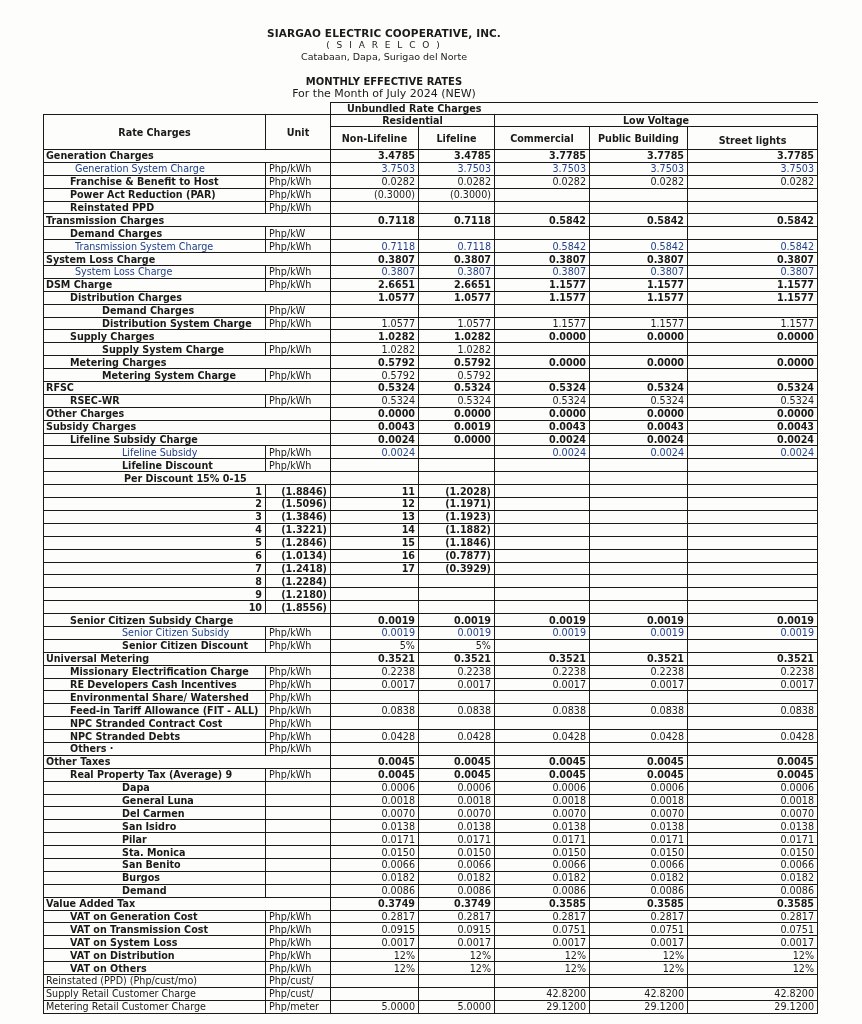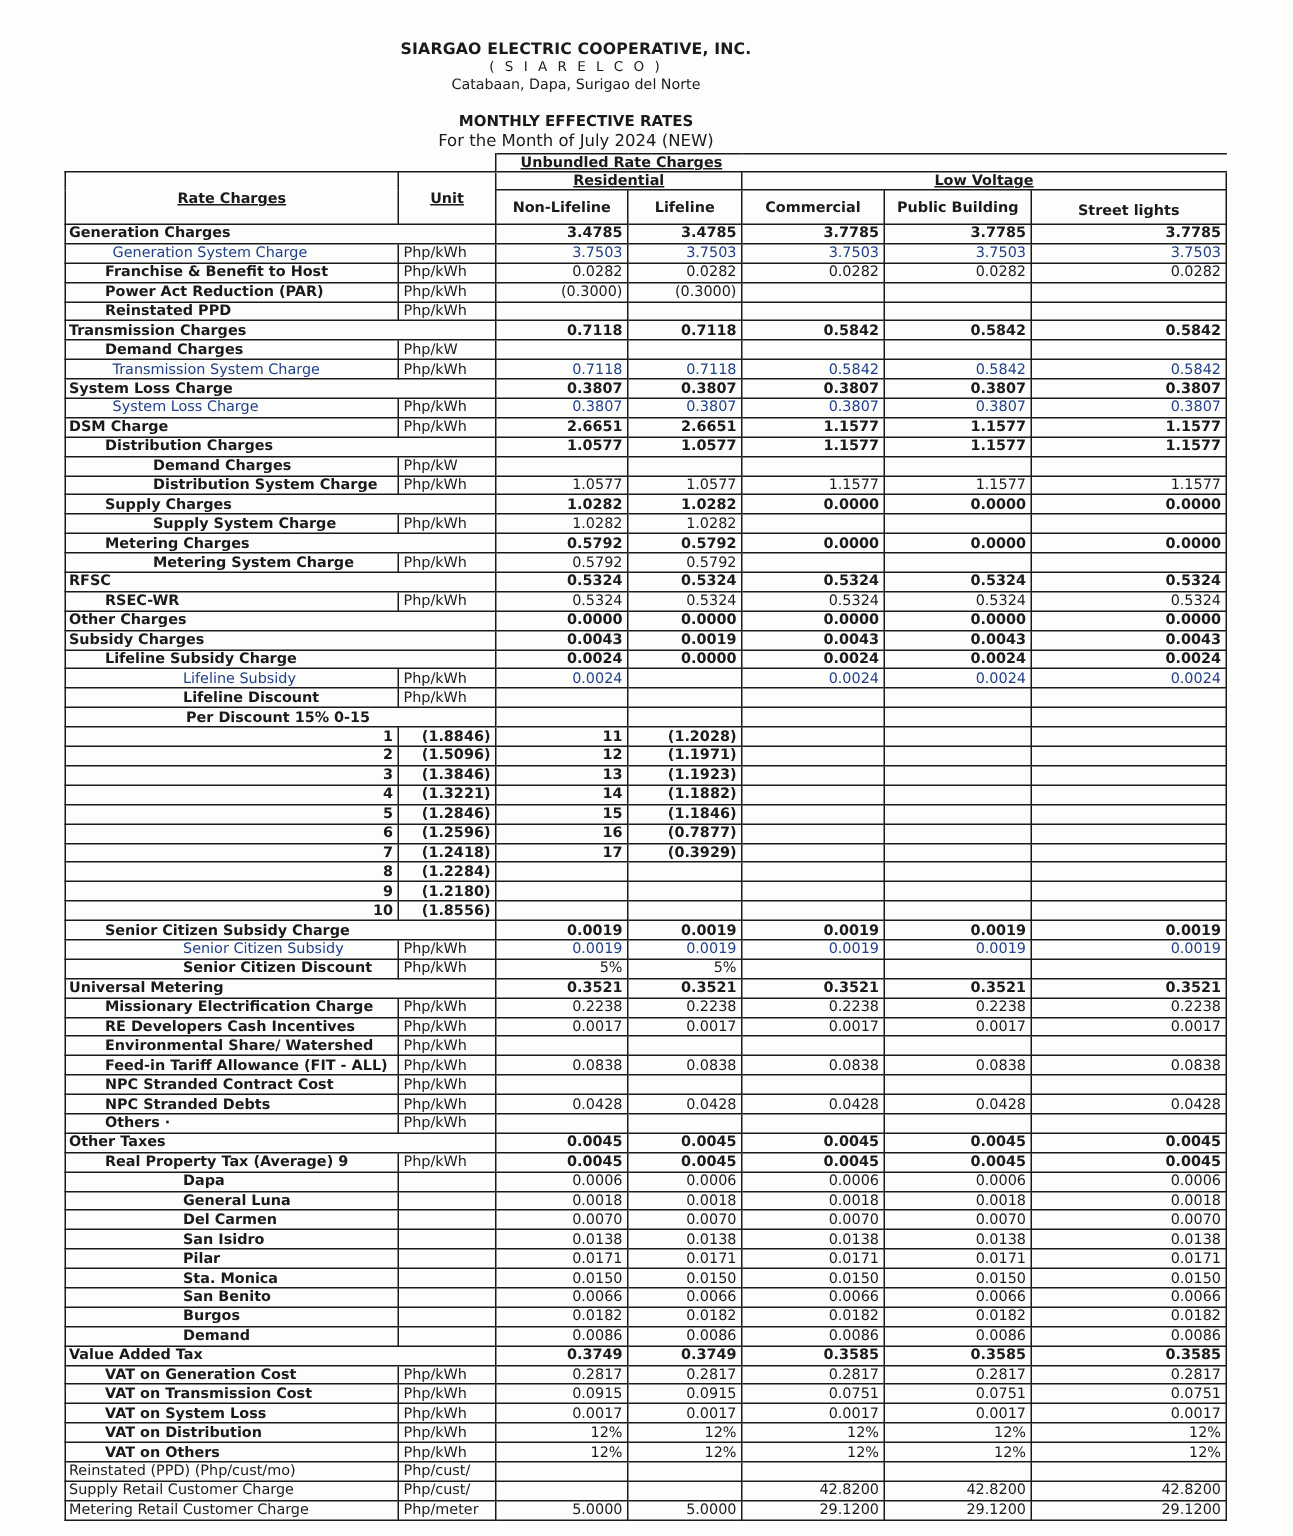--- a/index.html
+++ b/index.html
@@ -11,21 +11,21 @@
   .h3 { top:52px; font-size:9.5px; }
   .h4 { top:76px; font-size:10px; font-weight:bold; }
   .h5 { top:88px; font-size:11px; }
   table { position:absolute; border-collapse:collapse; table-layout:fixed;
           font-size:9.6px; }
   #main { left:43px; top:102px; width:774px; }
   #foot { left:43px; top:982px; width:774px; }
   td, th { border:1.2px solid #1a1a1a; padding:0 3px; height:11.9px; line-height:11px;
            white-space:nowrap; overflow:hidden; }
   th { font-weight:bold; text-align:center; }
-  .sup th { height:10px;text-decoration:underline; }
+  .sup th { height:10px; }
   td.num { text-align:right; }
   td.unit { text-align:left; }
   .b { font-weight:bold; }
   .blue { color:#1f3f8a; }
   .l0 { padding-left:2px; }
   .l1 { padding-left:26px; }
   .l2 { padding-left:31px; }
   .l3 { padding-left:58px; }
   .l4 { padding-left:78px; }
   .nobl { border-left:none; }
@@ -346,21 +346,21 @@
         <td class="num b">5</td>
         <td class="num b">(1.2846)</td>
         <td class="num b">15</td>
         <td class="num b">(1.1846)</td>
         <td class="num"></td>
         <td class="num"></td>
         <td class="num"></td>
       </tr>
       <tr>
         <td class="num b">6</td>
-        <td class="num b">(1.2596)</td>
+        <td class="num b">(1.0134)</td>
         <td class="num b">16</td>
         <td class="num b">(0.7877)</td>
         <td class="num"></td>
         <td class="num"></td>
         <td class="num"></td>
       </tr>
       <tr>
         <td class="num b">7</td>
         <td class="num b">(1.2418)</td>
         <td class="num b">17</td>

